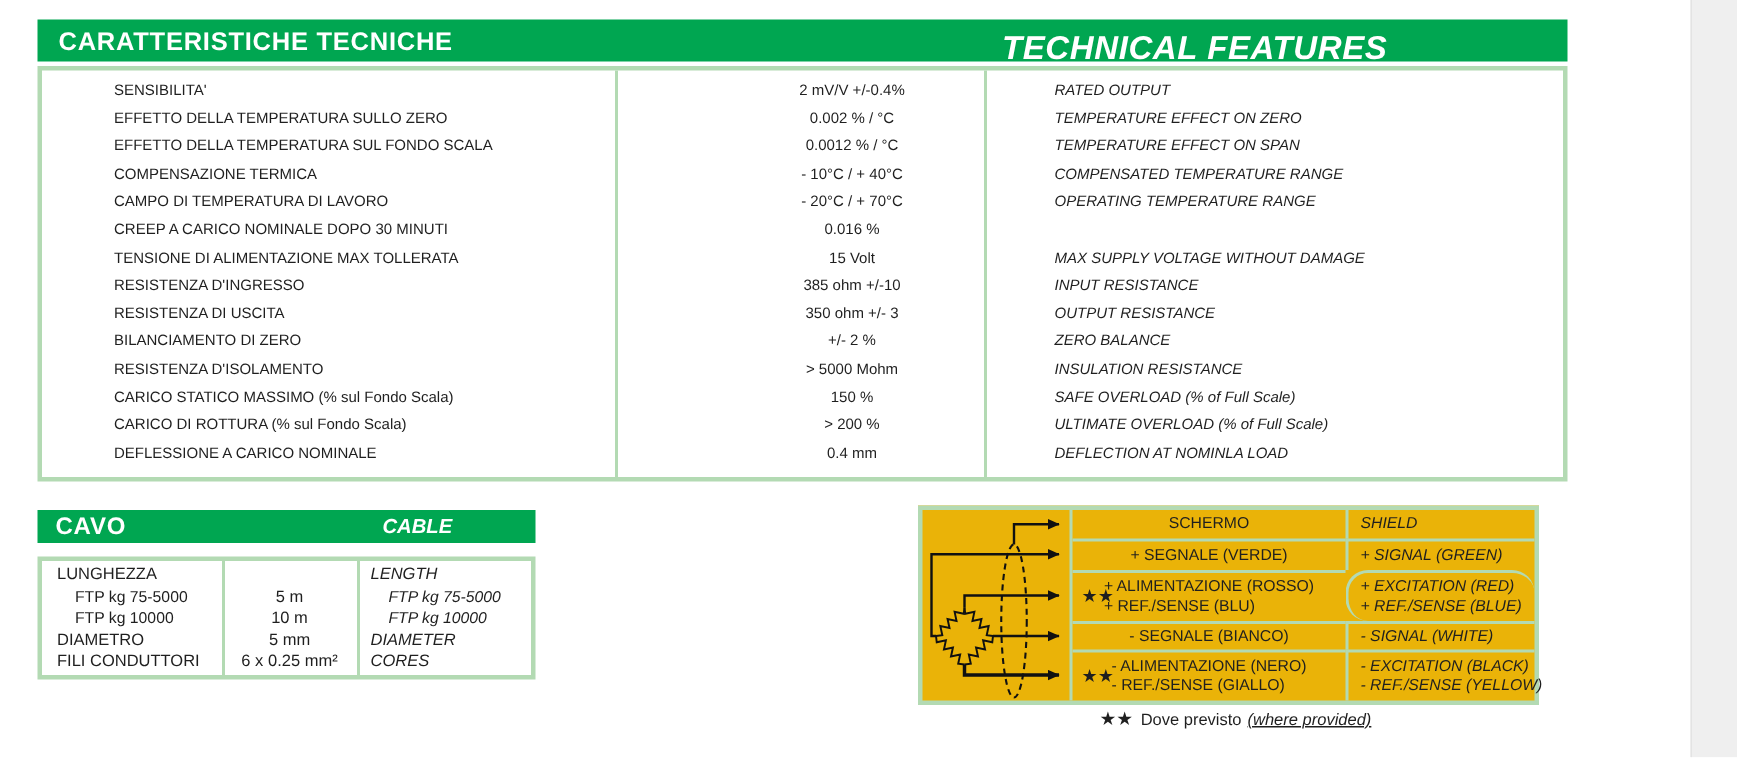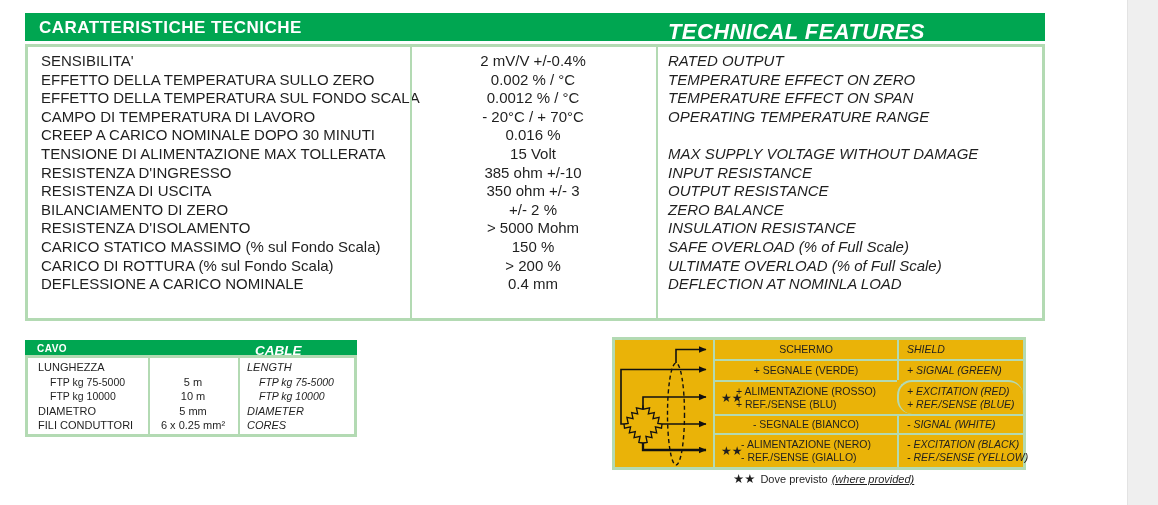--- a/index.html
+++ b/index.html
@@ -9,37 +9,37 @@
   }
   .margin-strip{position:absolute;top:0;right:0;width:30px;height:100%;
     background:var(--page-margin-gray,#efefef);border-left:1px solid #e3e3e3;}
 
   
   .bar{position:absolute;background:var(--green,#00a651);color:#fff;font-weight:bold;}
   #tech-bar{left:25px;top:13px;width:1020px;height:28px;}
   #tech-bar .t-it{position:absolute;left:14px;top:5px;font-size:17px;letter-spacing:.5px;white-space:nowrap;}
   #tech-bar .t-en{position:absolute;left:643px;top:5.5px;font-size:22px;font-style:italic;letter-spacing:.4px;white-space:nowrap;}
   #cable-bar{left:25px;top:340px;width:332px;height:22px;}
-  #cable-bar .t-it{position:absolute;left:12px;top:3px;font-size:10px;letter-spacing:.5px;}
+  #cable-bar .t-it{position:absolute;left:12px;top:3px;font-size:16px;letter-spacing:.5px;}
   #cable-bar .t-en{position:absolute;left:230px;top:3px;font-size:13.5px;font-style:italic;}
 
   
   .box{position:absolute;background:#fff;border:3px solid var(--pale-green,#b3dab3);box-sizing:border-box;}
   .vsep{position:absolute;top:0;bottom:0;width:2px;background:var(--pale-green,#b3dab3);}
 
   
   #tech-box{left:25px;top:44px;width:1020px;height:277px;padding-top:5px;}
   .trow{display:grid;grid-template-columns:382px 246px 1fr;height:18.6px;
-        font-size:15px;line-height:18.6px;white-space:nowrap;}
+        font-size:10px;line-height:18.6px;white-space:nowrap;padding-left:35px;}
   .trow .c-it{padding-left:13px;}
   .trow .c-val{text-align:center;}
   .trow .c-en{padding-left:12px;font-style:italic;}
 
   
-  #cable-box{left:25px;top:355px;width:332px;height:82px;padding-top:2px;}
+  #cable-box{left:25px;top:371px;width:332px;height:82px;padding-top:2px;}
   .crow{display:grid;grid-template-columns:120px 90px 1fr;height:14.5px;
         font-size:11px;line-height:14.5px;white-space:nowrap;}
   .crow .c-it{padding-left:10px;}
   .crow.indent .c-it{padding-left:22px;font-size:10.5px;}
   .crow .c-val{text-align:center;}
   .crow .c-en{padding-left:9px;font-style:italic;}
   .crow.indent .c-en{padding-left:21px;font-size:10.5px;}
 
   
   #wiring-box{left:612px;top:337px;width:414px;height:133px;
@@ -85,20 +85,25 @@
         </div>
         <div class="trow">
           <span class="c-it">EFFETTO DELLA TEMPERATURA SULLO ZERO</span>
           <span class="c-val">0.002 % / °C</span>
           <span class="c-en">TEMPERATURE EFFECT ON ZERO</span>
         </div>
         <div class="trow">
           <span class="c-it">EFFETTO DELLA TEMPERATURA SUL FONDO SCALA</span>
           <span class="c-val">0.0012 % / °C</span>
           <span class="c-en">TEMPERATURE EFFECT ON SPAN</span>
+        </div>
+        <div class="trow">
+          <span class="c-it">COMPENSAZIONE TERMICA</span>
+          <span class="c-val">- 10°C / + 40°C</span>
+          <span class="c-en">COMPENSATED TEMPERATURE RANGE</span>
         </div>
         <div class="trow">
           <span class="c-it">CAMPO DI TEMPERATURA DI LAVORO</span>
           <span class="c-val">- 20°C / + 70°C</span>
           <span class="c-en">OPERATING TEMPERATURE RANGE</span>
         </div>
         <div class="trow">
           <span class="c-it">CREEP A CARICO NOMINALE DOPO 30 MINUTI</span>
           <span class="c-val">0.016 %</span>
         </div>

